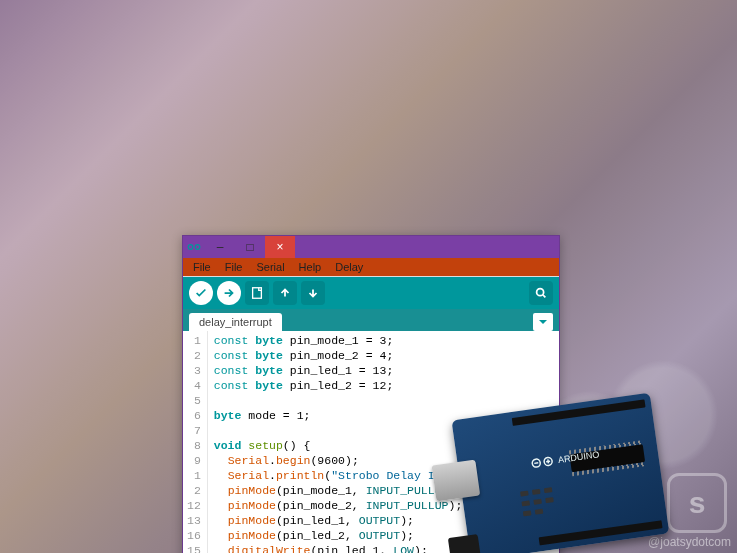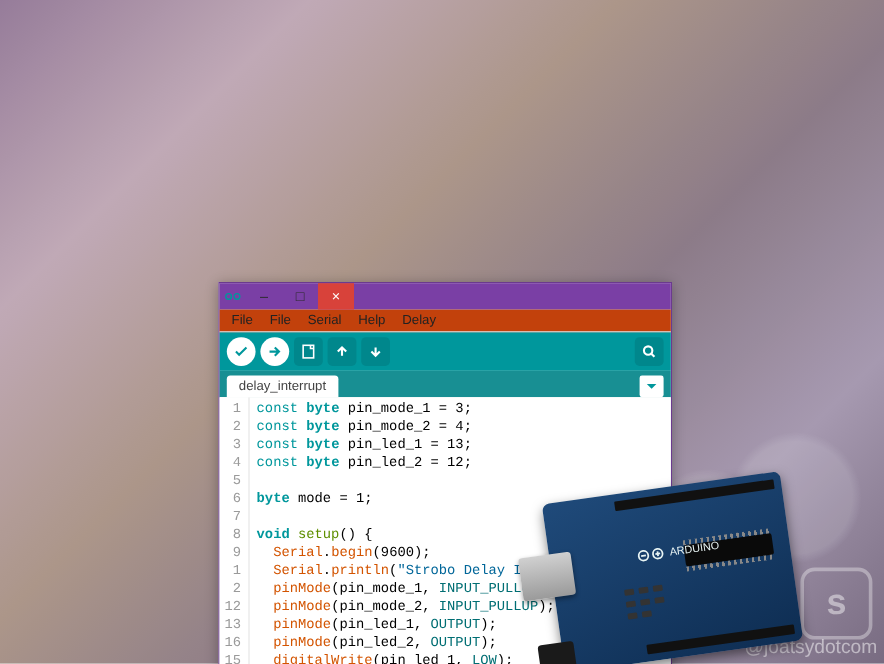--- a/index.html
+++ b/index.html
@@ -12,21 +12,21 @@
   .bg::before {
     content:""; position:absolute; inset:0;
     background:
       radial-gradient(circle at 80% 80%, rgba(255,255,255,0.25) 0 6%, transparent 7%),
       radial-gradient(circle at 90% 75%, rgba(255,255,255,0.22) 0 6%, transparent 7%),
       radial-gradient(circle at 70% 85%, rgba(255,255,255,0.2) 0 6%, transparent 7%);
     opacity:.55;
   }
   .watermark {
     position: absolute; right: 6px; bottom: 4px;
-    font-size: 16px; color: rgba(255,255,255,0.5);
+    font-size: 12px; color: rgba(255,255,255,0.5);
   }
   .watermark-box {
     position:absolute; right:10px; bottom:20px; width:60px; height:60px;
     border:3px solid rgba(255,255,255,0.35); border-radius:12px;
     display:flex; align-items:center; justify-content:center;
     color:rgba(255,255,255,0.45); font-size:30px; font-weight:bold;
   }
 
   .window {
     position: absolute; left: 182px; top: 235px; width: 378px;

